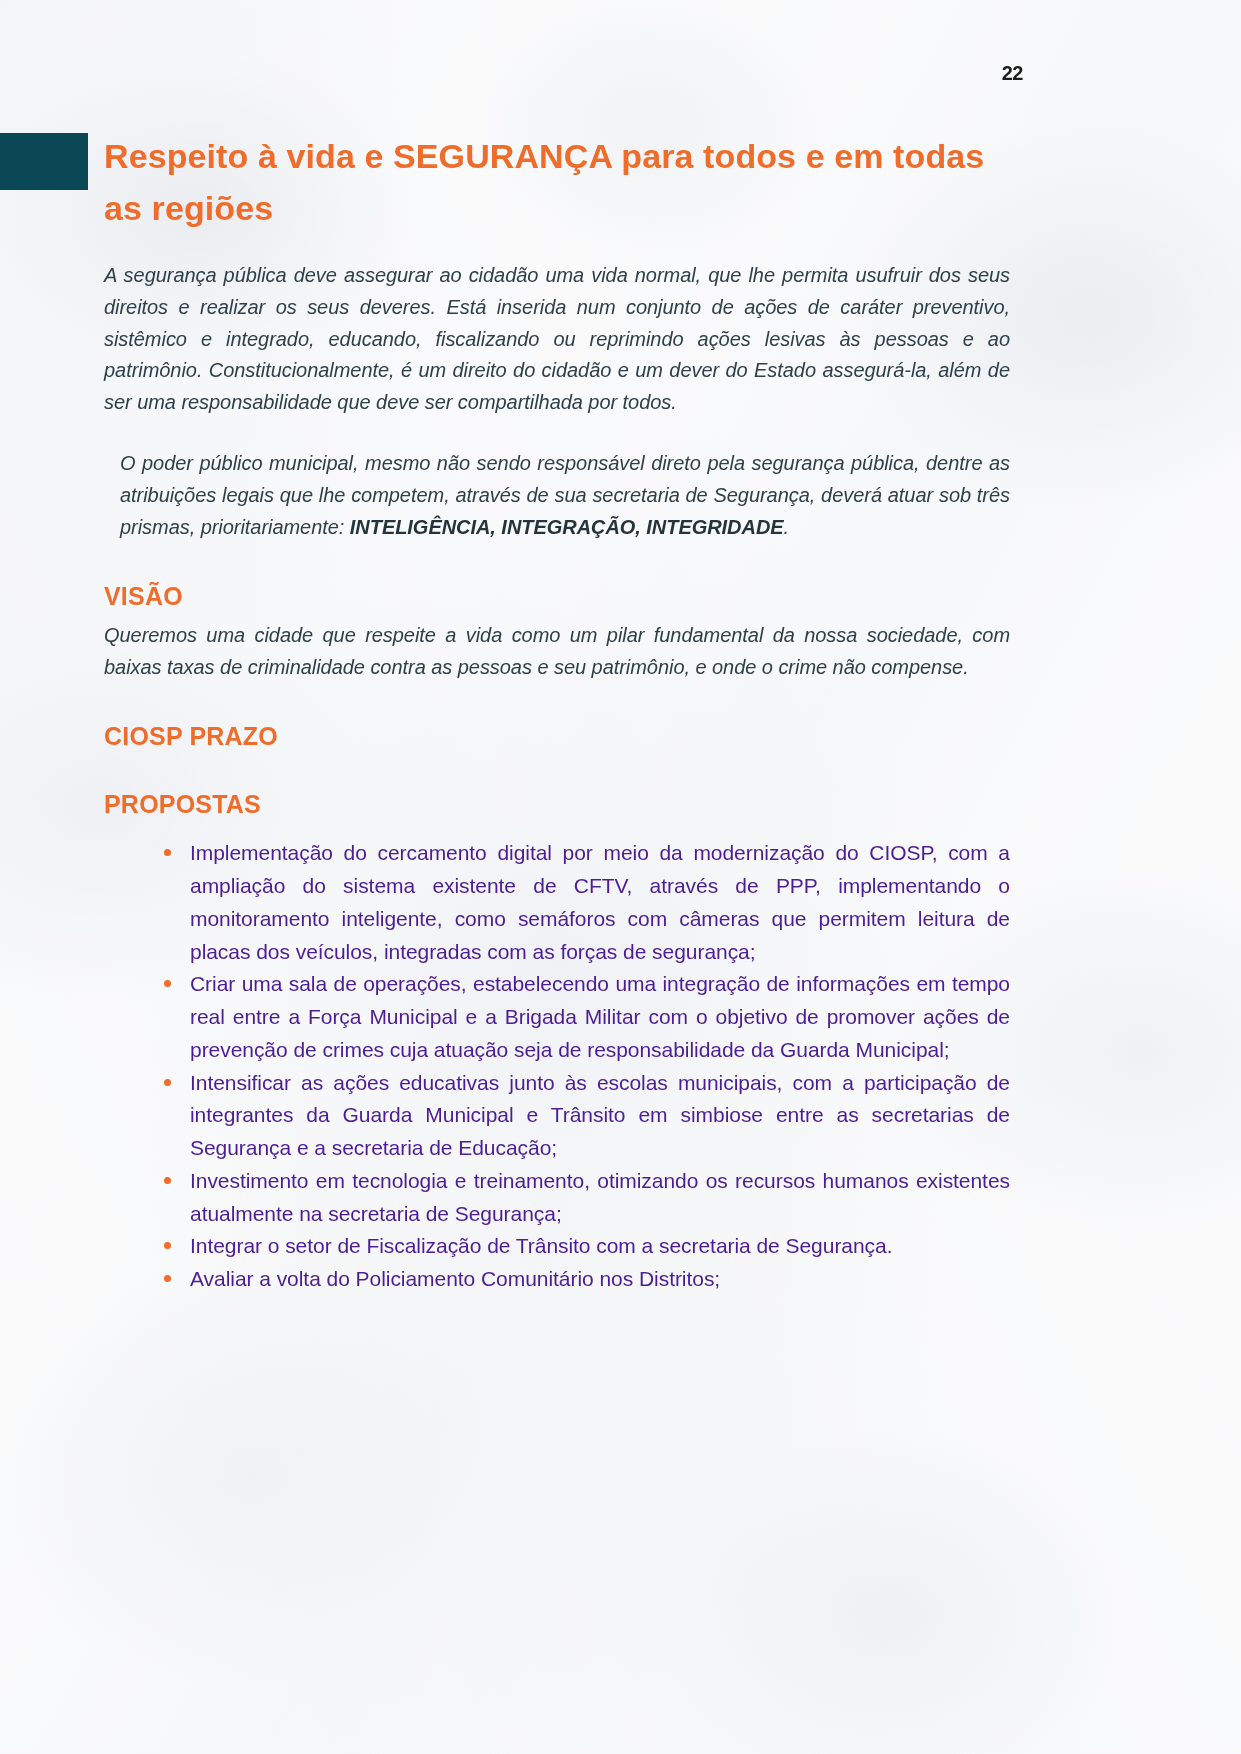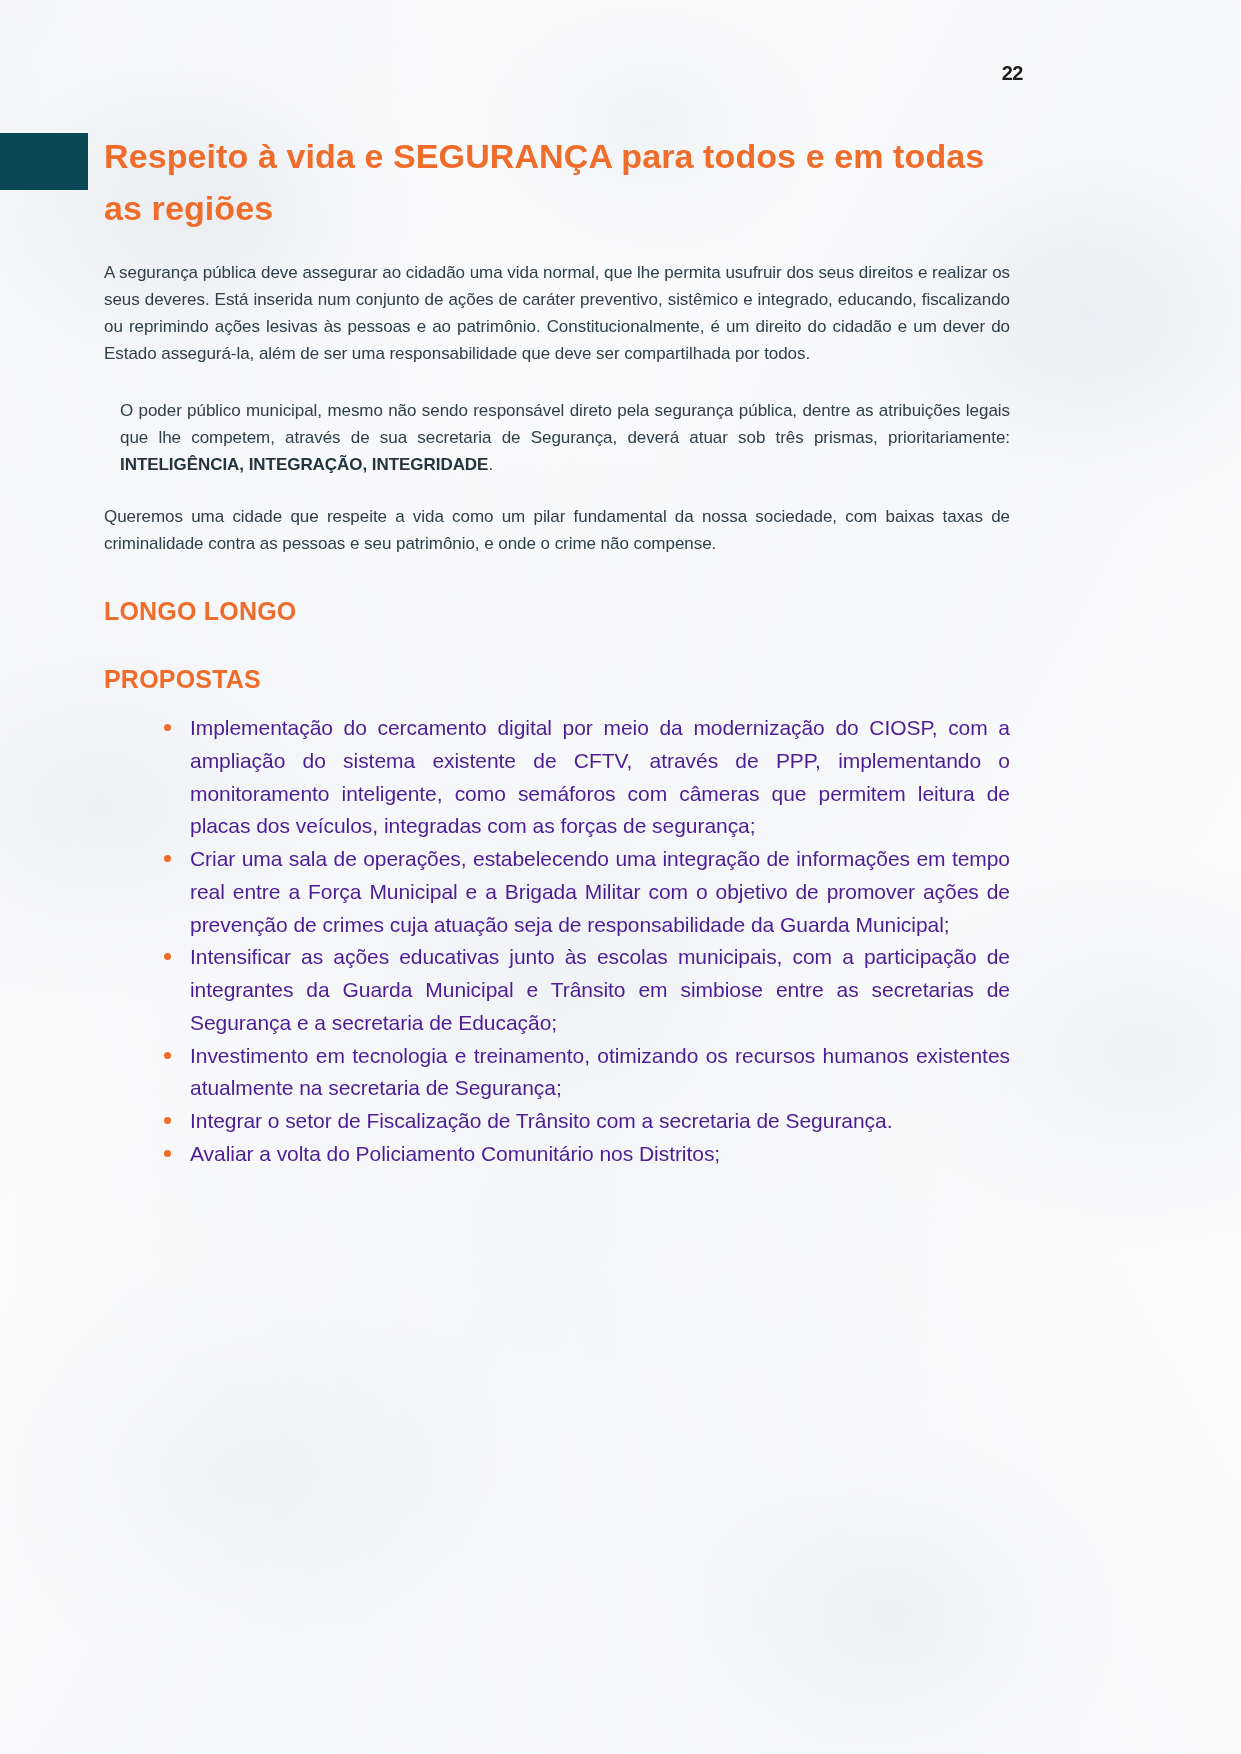--- a/index.html
+++ b/index.html
@@ -67,25 +67,26 @@
     font-size: 34px;
     font-weight: 700;
     line-height: 1.52;
     color: #ef6c2b;
     letter-spacing: 0.1px;
   }
 
   p.body-text {
     margin: 0;
     padding-top: 26px;
-    font-size: 17px;
+    font-size: 20px;
     line-height: 1.58;
     color: #2e4049;
     text-align: justify;
     letter-spacing: -0.05px;
+    font-style: italic;
   }
   p.body-text.tight { padding-top: 30px; margin-left: 16px; }
 
   p.body-text b { font-weight: 700; color: #24343d; }
 
   h2.section-heading {
     margin: 0;
     padding-top: 38px;
     font-size: 25px;
     font-weight: 700;
@@ -133,23 +134,24 @@
 <div class="content">
 
   <h1 class="page-title">Respeito à vida e SEGURANÇA para todos e em todas as regiões</h1>
 
   <p class="body-text">A segurança pública deve assegurar ao cidadão uma vida normal, que lhe permita usufruir dos seus direitos e realizar os seus deveres. Está inserida num conjunto de ações de caráter preventivo, sistêmico e integrado, educando, fiscalizando ou reprimindo ações lesivas às pessoas e ao patrimônio. Constitucionalmente, é um direito do cidadão e um dever do Estado assegurá-la, além de ser uma responsabilidade que deve ser compartilhada por todos.</p>
 
   <p class="body-text tight">
     <span>O poder público municipal, mesmo não sendo responsável direto pela segurança pública, dentre as atribuições legais que lhe competem, através de sua secretaria de Segurança, deverá atuar sob três prismas, prioritariamente: </span><b>INTELIGÊNCIA, INTEGRAÇÃO, INTEGRIDADE</b><span>.</span>
   </p>
 
+  <h2 class="section-heading">VISÃO</h2>
   <p class="body-text">Queremos uma cidade que respeite a vida como um pilar fundamental da nossa sociedade, com baixas taxas de criminalidade contra as pessoas e seu patrimônio, e onde o crime não compense.</p>
 
-  <h2 class="section-heading">LONGO LONGO</h2>
+  <h2 class="section-heading">CIOSP PRAZO</h2>
 
   <h2 class="section-heading">PROPOSTAS</h2>
 
   <ul class="proposals">
     <li><span class="bullet-dot"></span><span>Implementação do cercamento digital por meio da modernização do CIOSP, com a ampliação do sistema existente de CFTV, através de PPP, implementando o monitoramento inteligente, como semáforos com câmeras que permitem leitura de placas dos veículos, integradas com as forças de segurança;</span></li>
     <li><span class="bullet-dot"></span><span>Criar uma sala de operações, estabelecendo uma integração de informações em tempo real entre a Força Municipal e a Brigada Militar com o objetivo de promover ações de prevenção de crimes cuja atuação seja de responsabilidade da Guarda Municipal;</span></li>
     <li><span class="bullet-dot"></span><span>Intensificar as ações educativas junto às escolas municipais, com a participação de integrantes da Guarda Municipal e Trânsito em simbiose entre as secretarias de Segurança e a secretaria de Educação;</span></li>
     <li><span class="bullet-dot"></span><span>Investimento em tecnologia e treinamento, otimizando os recursos humanos existentes atualmente na secretaria de Segurança;</span></li>
     <li><span class="bullet-dot"></span><span>Integrar o setor de Fiscalização de Trânsito com a secretaria de Segurança.</span></li>
     <li><span class="bullet-dot"></span><span>Avaliar a volta do Policiamento Comunitário nos Distritos;</span></li>

